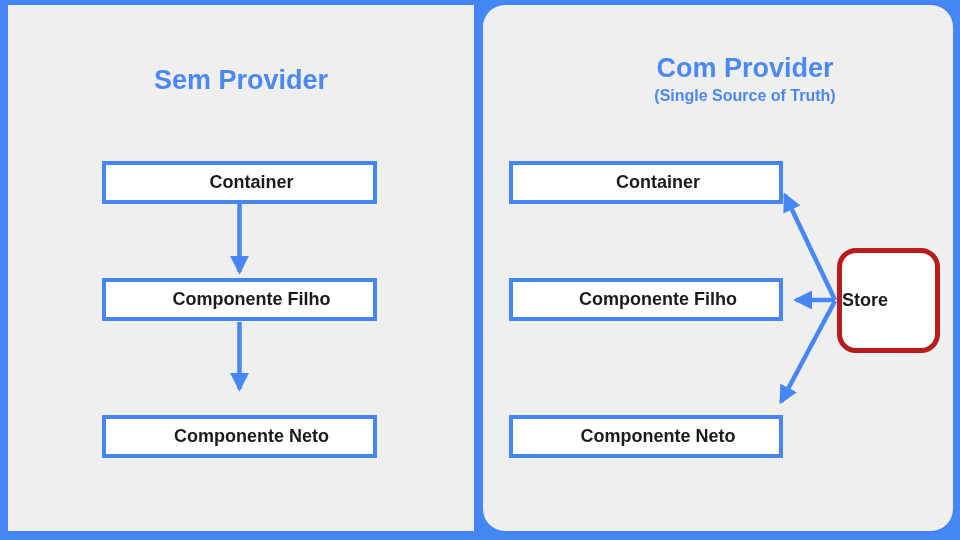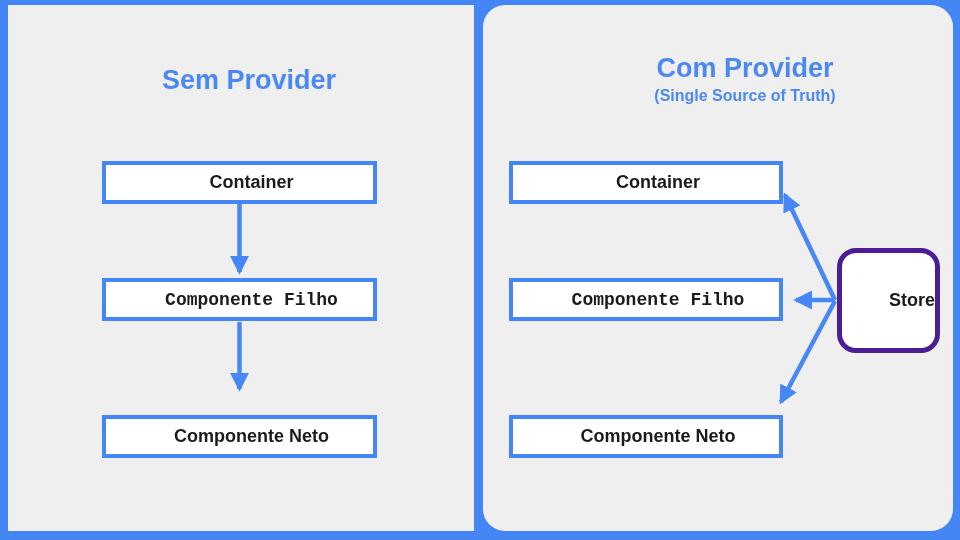--- a/index.html
+++ b/index.html
@@ -25,21 +25,21 @@
 
   .title-wrap {
     position: absolute;
     left: 0;
     width: 100%;
     text-align: center;
     color: #4b88f2;
     font-weight: bold;
     line-height: 1.15;
   }
-  .panel-left  .title-wrap { top: 60px; padding-left: 8px; }
+  .panel-left  .title-wrap { top: 60px; }
   .panel-right .title-wrap { top: 48px; transform: translateX(27px); }
   .panel-title    { font-size: 27px; }
   .panel-subtitle { font-size: 16px; margin-top: 3px; }
 
   .node {
     position: absolute;
     box-sizing: border-box;
     height: 43px;
     background: #ffffff;
     border: 4px solid #4486f4;
@@ -48,21 +48,21 @@
     justify-content: center;
     font-size: 18px;
     font-weight: bold;
     color: #1b1b1b;
     z-index: 2;
     padding-left: 24px;
   }
   .panel-left  .node { left: 94px; width: 275px; }
   .panel-right .node { left: 26px; width: 274px; }
   .node-row-0 { top: 156px; }
-  .node-row-1 { top: 273px; font-family: Liberation Mono, monospace; }
+  .node-row-1 { top: 273px; }
   .node-row-2 { top: 410px; }
 
   .arrows {
     position: absolute;
     left: 0; top: 0;
     width: 100%; height: 100%;
     pointer-events: none;
     z-index: 3;
   }
   .arrow-line {
@@ -72,25 +72,25 @@
   }
 
   .store {
     position: absolute;
     box-sizing: border-box;
     left: 354px;
     top: 243px;
     width: 103px;
     height: 105px;
     background: #ffffff;
-    border: 5px solid #4c1d95;
+    border: 5px solid #b91c1c;
     border-radius: 19px;
     display: flex;
     align-items: center;
-    justify-content: flex-end;
+    justify-content: flex-start;
     font-size: 18px;
     font-weight: bold;
     color: #1b1b1b;
     z-index: 4;
   }
 </style>
 </head>
 <body>
 
 <div class="stage">

